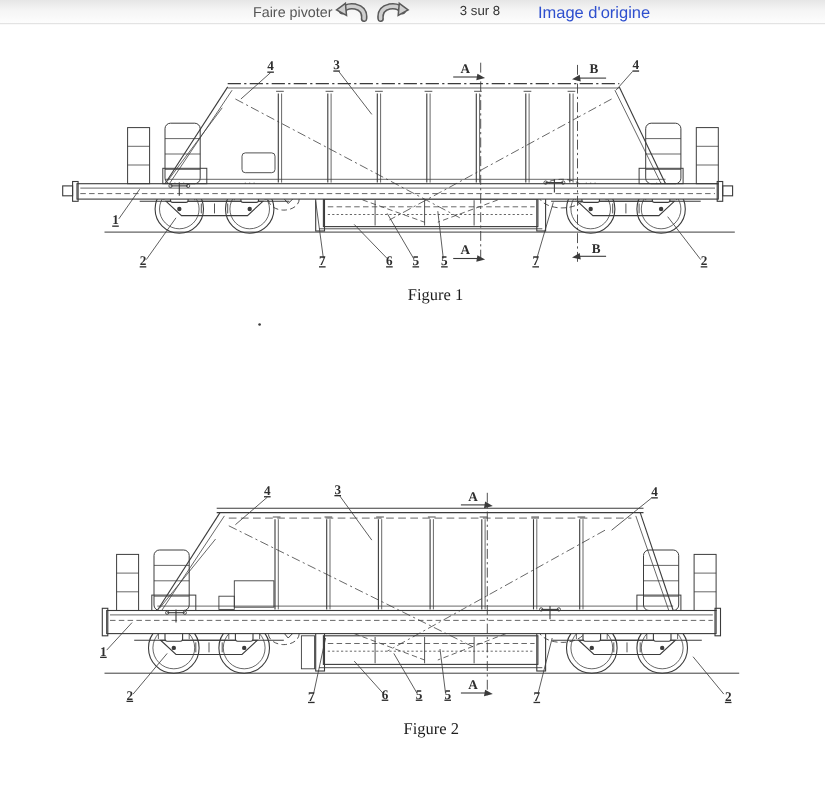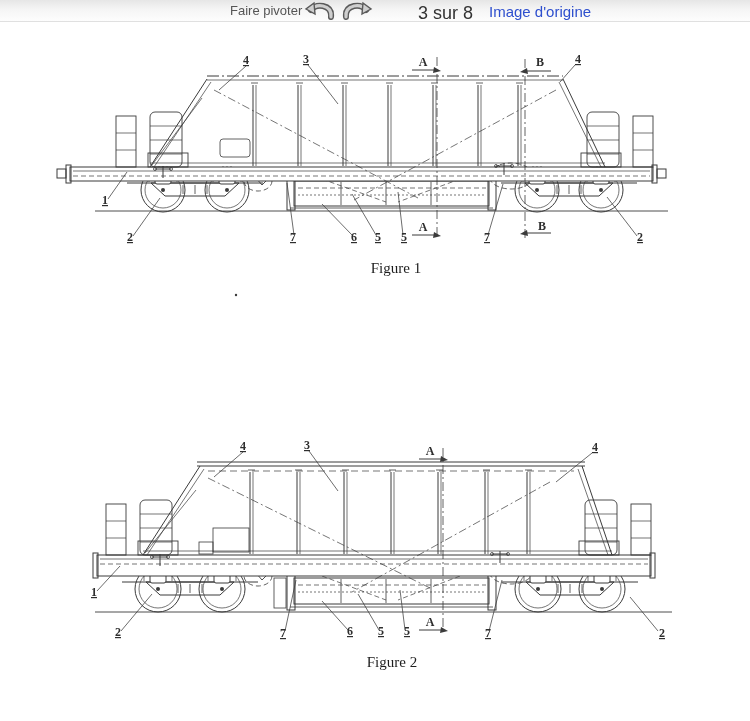--- a/index.html
+++ b/index.html
@@ -5,21 +5,21 @@
   html,body{margin:0;padding:0;background:#fff;}
   .page{position:relative;width:750px;height:721px;background:#fff;overflow:hidden;
         font-family:"Liberation Sans",sans-serif;}
   .toolbar{position:absolute;top:0;left:0;width:750px;height:21px;z-index:2;
            background:linear-gradient(180deg,#e6e6e6 0,#f5f5f5 45%,#fdfdfd 100%);
            border-bottom:1px solid #e0e0e0;}
   .tb-label{position:absolute;left:230px;top:3px;font-size:13px;color:#555;}
   .icon-btn{position:absolute;top:1px;width:32px;height:19px;border:none;background:transparent;
             padding:0;cursor:pointer;}
   #rl{left:304px;} #rr{left:341px;}
-  .tb-page{position:absolute;left:418px;top:3px;font-size:18px;color:#333;}
+  .tb-page{position:absolute;left:418px;top:3px;font-size:12px;color:#333;}
   .tb-link{position:absolute;left:489px;top:3px;font-size:15px;color:var(--link,#2e4fce);
            text-decoration:none;cursor:pointer;}
   .canvas{position:absolute;inset:0;z-index:1;}
   svg{position:absolute;top:0;left:0;}
   .ann{font:bold 12px "Liberation Serif",serif;fill:#2e2e2e;text-decoration:underline;}
   .sec{font:bold 12px "Liberation Serif",serif;fill:#2e2e2e;}
   .caption{font:15px "Liberation Serif",serif;fill:#1d1d1d;}
 </style>
 </head>
 <body>

